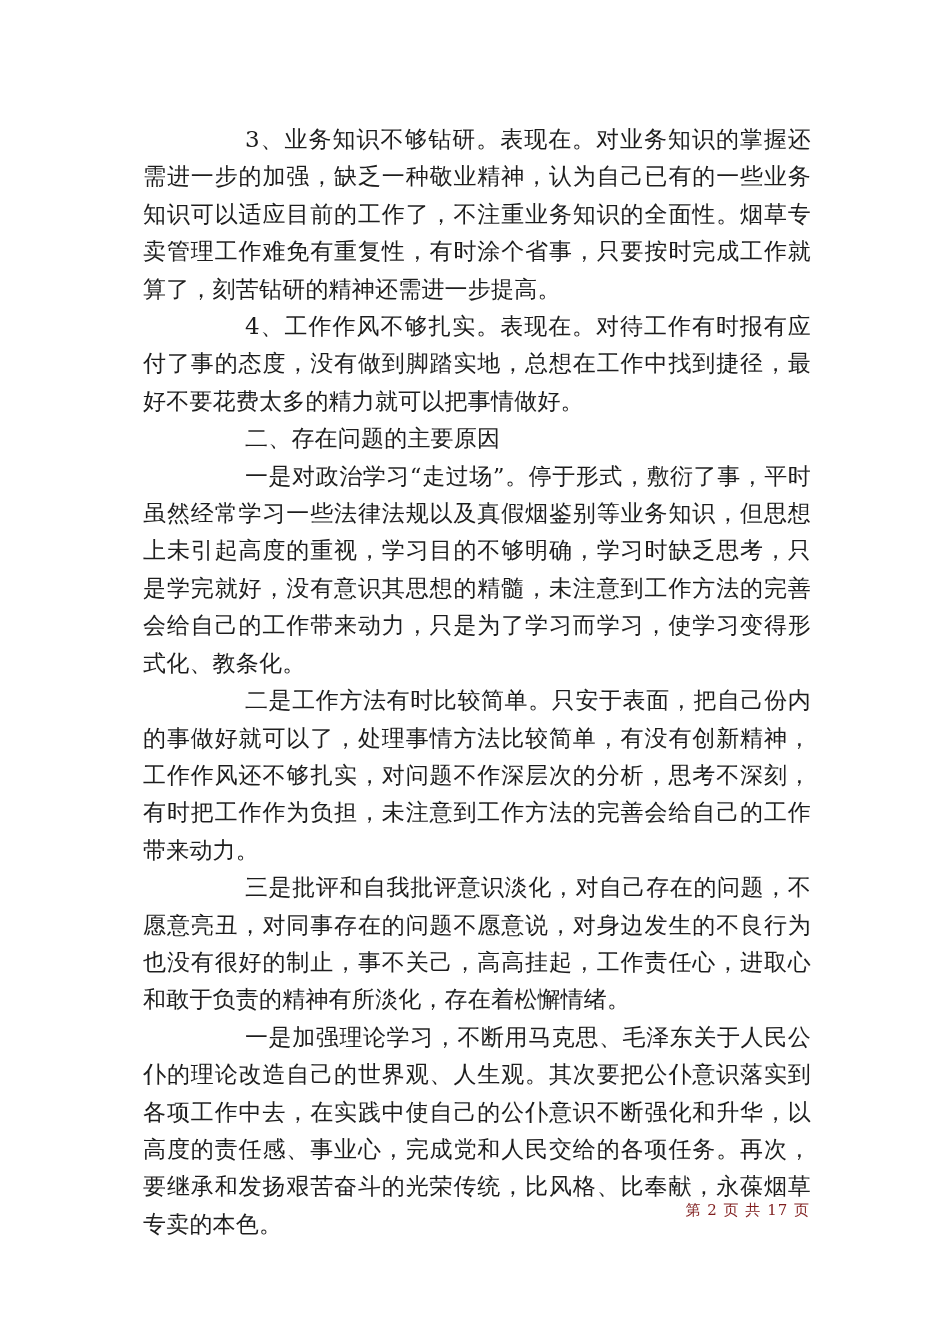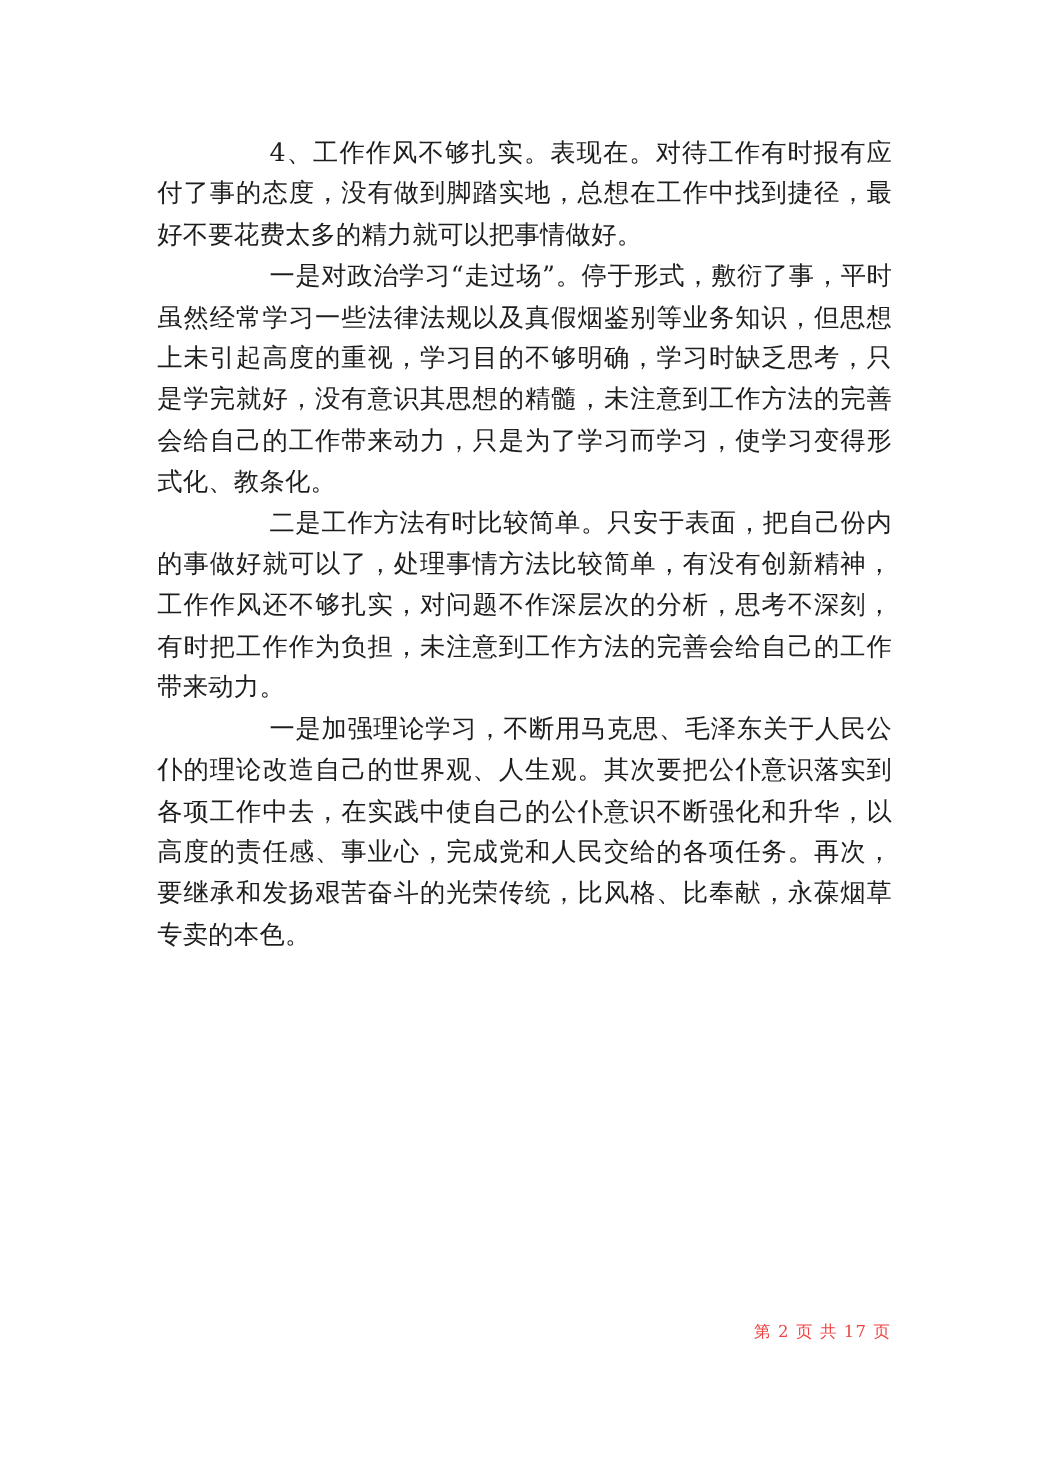--- a/index.html
+++ b/index.html
@@ -36,29 +36,32 @@
   .content p {
     margin: 0;
     padding: 0;
     text-indent: 102px;
   }
   .footer {
     position: absolute;
     top: 1201px;
     right: 140px;
     font-size: 15px;
-    color: #ef4444;
+    color: #7f1d1d;
     letter-spacing: 1px;
     white-space: nowrap;
   }
 </style>
 </head>
 <body>
 
 <div class="page">
   <div class="content">
+    <p>3、业务知识不够钻研。表现在。对业务知识的掌握还需进一步的加强，缺乏一种敬业精神，认为自己已有的一些业务知识可以适应目前的工作了，不注重业务知识的全面性。烟草专卖管理工作难免有重复性，有时涂个省事，只要按时完成工作就算了，刻苦钻研的精神还需进一步提高。</p>
     <p>4、工作作风不够扎实。表现在。对待工作有时报有应付了事的态度，没有做到脚踏实地，总想在工作中找到捷径，最好不要花费太多的精力就可以把事情做好。</p>
+    <p>二、存在问题的主要原因</p>
     <p>一是对政治学习“走过场”。停于形式，敷衍了事，平时虽然经常学习一些法律法规以及真假烟鉴别等业务知识，但思想上未引起高度的重视，学习目的不够明确，学习时缺乏思考，只是学完就好，没有意识其思想的精髓，未注意到工作方法的完善会给自己的工作带来动力，只是为了学习而学习，使学习变得形式化、教条化。</p>
     <p>二是工作方法有时比较简单。只安于表面，把自己份内的事做好就可以了，处理事情方法比较简单，有没有创新精神，工作作风还不够扎实，对问题不作深层次的分析，思考不深刻，有时把工作作为负担，未注意到工作方法的完善会给自己的工作带来动力。</p>
+    <p>三是批评和自我批评意识淡化，对自己存在的问题，不愿意亮丑，对同事存在的问题不愿意说，对身边发生的不良行为也没有很好的制止，事不关己，高高挂起，工作责任心，进取心和敢于负责的精神有所淡化，存在着松懈情绪。</p>
     <p>一是加强理论学习，不断用马克思、毛泽东关于人民公仆的理论改造自己的世界观、人生观。其次要把公仆意识落实到各项工作中去，在实践中使自己的公仆意识不断强化和升华，以高度的责任感、事业心，完成党和人民交给的各项任务。再次，要继承和发扬艰苦奋斗的光荣传统，比风格、比奉献，永葆烟草专卖的本色。</p>
   </div>
   <div class="footer">第 2 页 共 17 页</div>
 </div>
 
 </body></html>

